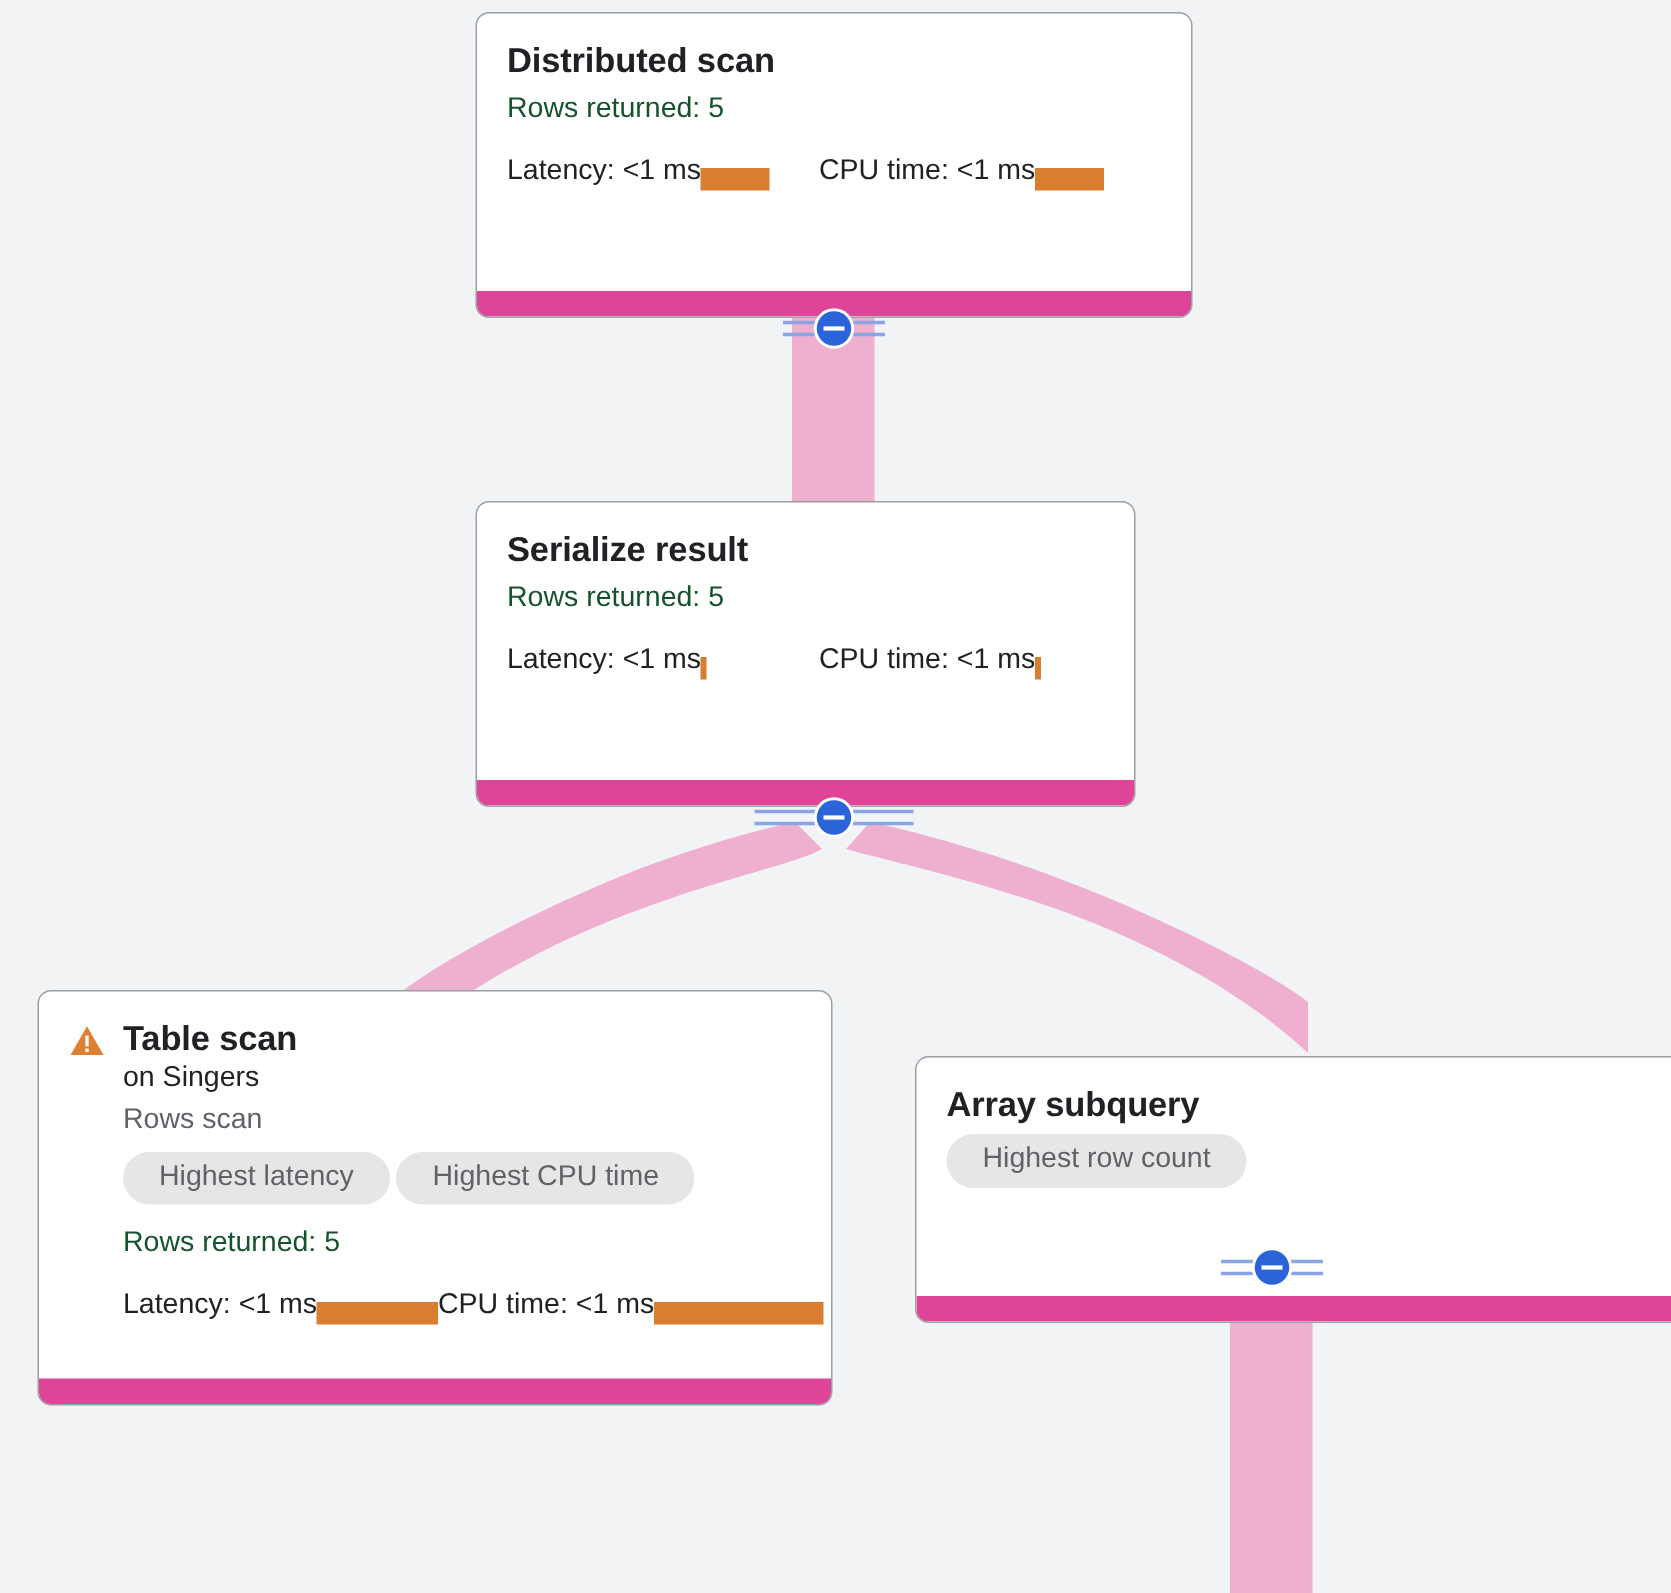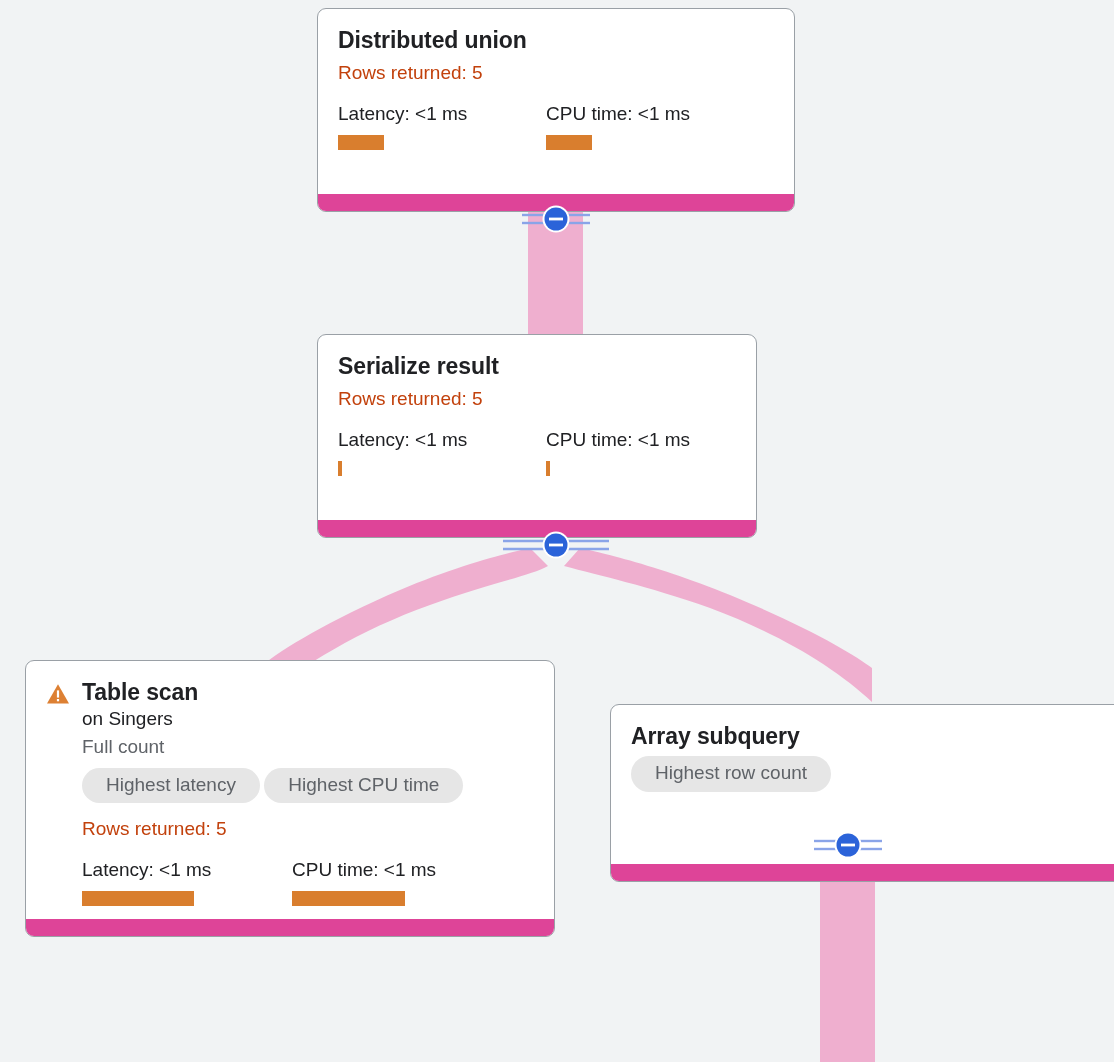--- a/index.html
+++ b/index.html
@@ -71,21 +71,21 @@
     line-height: 1.45;
     margin-top: 0;
   }
   .node-sub-muted {
     font-size: 19px;
     color: #5F6368;
     line-height: 1.45;
   }
   .rows-line {
     font-size: 19px;
-    color: #c2410c;
+    color: #14532d;
     line-height: 1.45;
     margin-top: 6px;
   }
 
   .chips { margin-top: 7px; }
   .chip {
     display: inline-block;
     background: #E6E6E6;
     color: #5F6368;
     font-size: 19px;
@@ -93,21 +93,21 @@
     padding: 7px 24px 8px 24px;
     margin-bottom: 6px;
     line-height: 1.1;
     white-space: nowrap;
   }
 
   .metrics {
     display: flex;
     margin-top: 16px;
   }
-  .metric { display: flex; flex-direction: column; }
+  .metric { display: flex; flex-direction: row; }
   .metric-label {
     font-size: 19px;
     color: #202124;
     line-height: 1.2;
     white-space: nowrap;
   }
   .metric-bar {
     height: 15px;
     background: #D97E2E;
     margin-top: 9px;
@@ -156,21 +156,21 @@
              C 836 668, 780 634, 710 608
              C 645 585, 600 576, 564 566
              Z"></path>
 
     <rect x="820" y="838" width="55" height="224" fill="#EFAFCF"></rect>
   </svg>
 
   <div class="node-card" style="left:317px; top:8px; width:478px; height:204px;">
     <div class="node-body">
       <div class="node-header">
-        <div class="node-title">Distributed union</div>
+        <div class="node-title">Distributed scan</div>
       </div>
       <div class="rows-line">Rows returned: 5</div>
       <div class="metrics">
         <div class="metric" style="width:208px;">
           <div class="metric-label">Latency: &lt;1 ms</div>
           <div class="metric-bar" style="width:46px;"></div>
         </div>
         <div class="metric">
           <div class="metric-label">CPU time: &lt;1 ms</div>
           <div class="metric-bar" style="width:46px;"></div>
@@ -233,21 +233,21 @@
       <div class="node-header">
         <svg class="warn-icon" viewBox="0 0 24 22">
           <path d="M12 1.2 L23 20.4 L1 20.4 Z" fill="#DD8033"></path>
           <rect x="10.9" y="7.4" width="2.2" height="7.2" fill="#FFFFFF"></rect>
           <rect x="10.9" y="16.0" width="2.2" height="2.3" fill="#FFFFFF"></rect>
         </svg>
         <div class="node-title">Table scan</div>
       </div>
       <div class="node-indent">
         <div class="node-sub">on Singers</div>
-        <div class="node-sub-muted">Full count</div>
+        <div class="node-sub-muted">Rows scan</div>
         <div class="chips">
           <div class="chip">Highest latency</div>
           <div class="chip">Highest CPU time</div>
         </div>
         <div class="rows-line">Rows returned: 5</div>
         <div class="metrics">
           <div class="metric" style="width:210px;">
             <div class="metric-label">Latency: &lt;1 ms</div>
             <div class="metric-bar" style="width:112px;"></div>
           </div>

